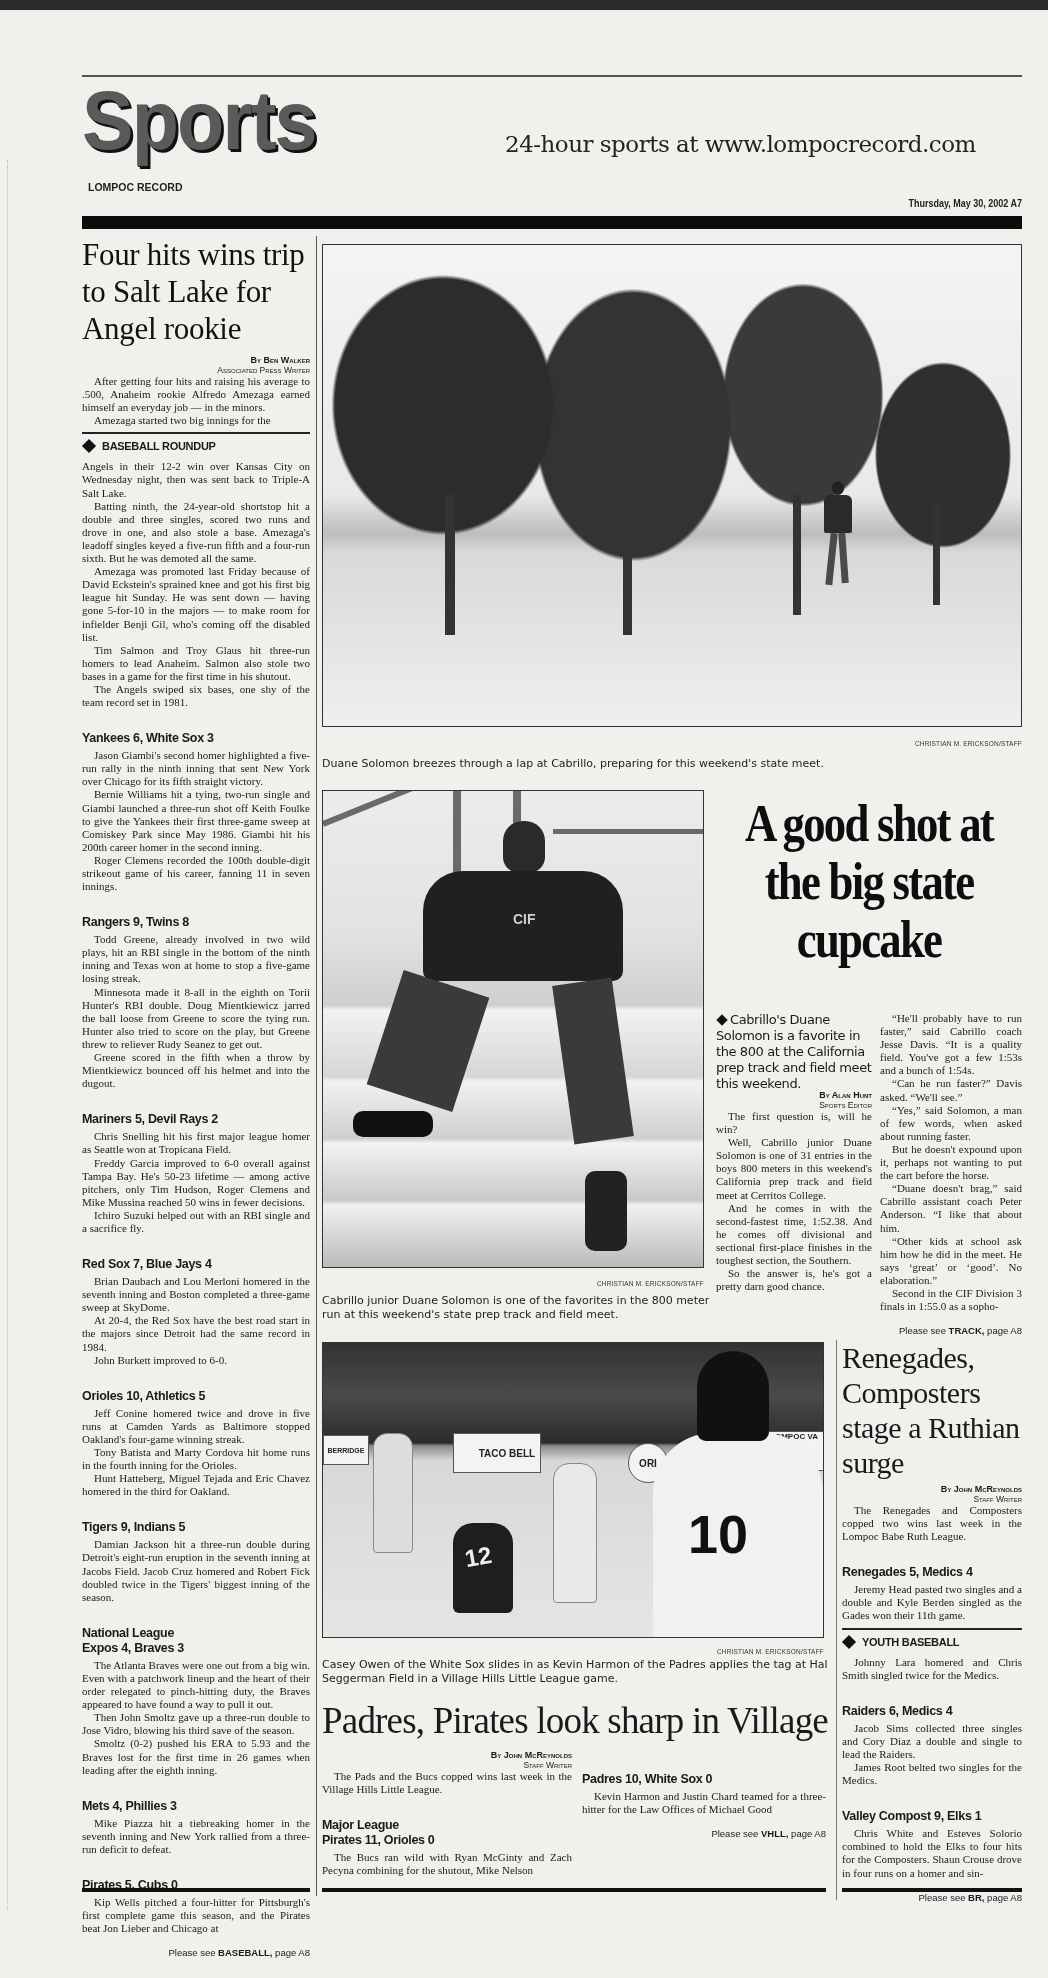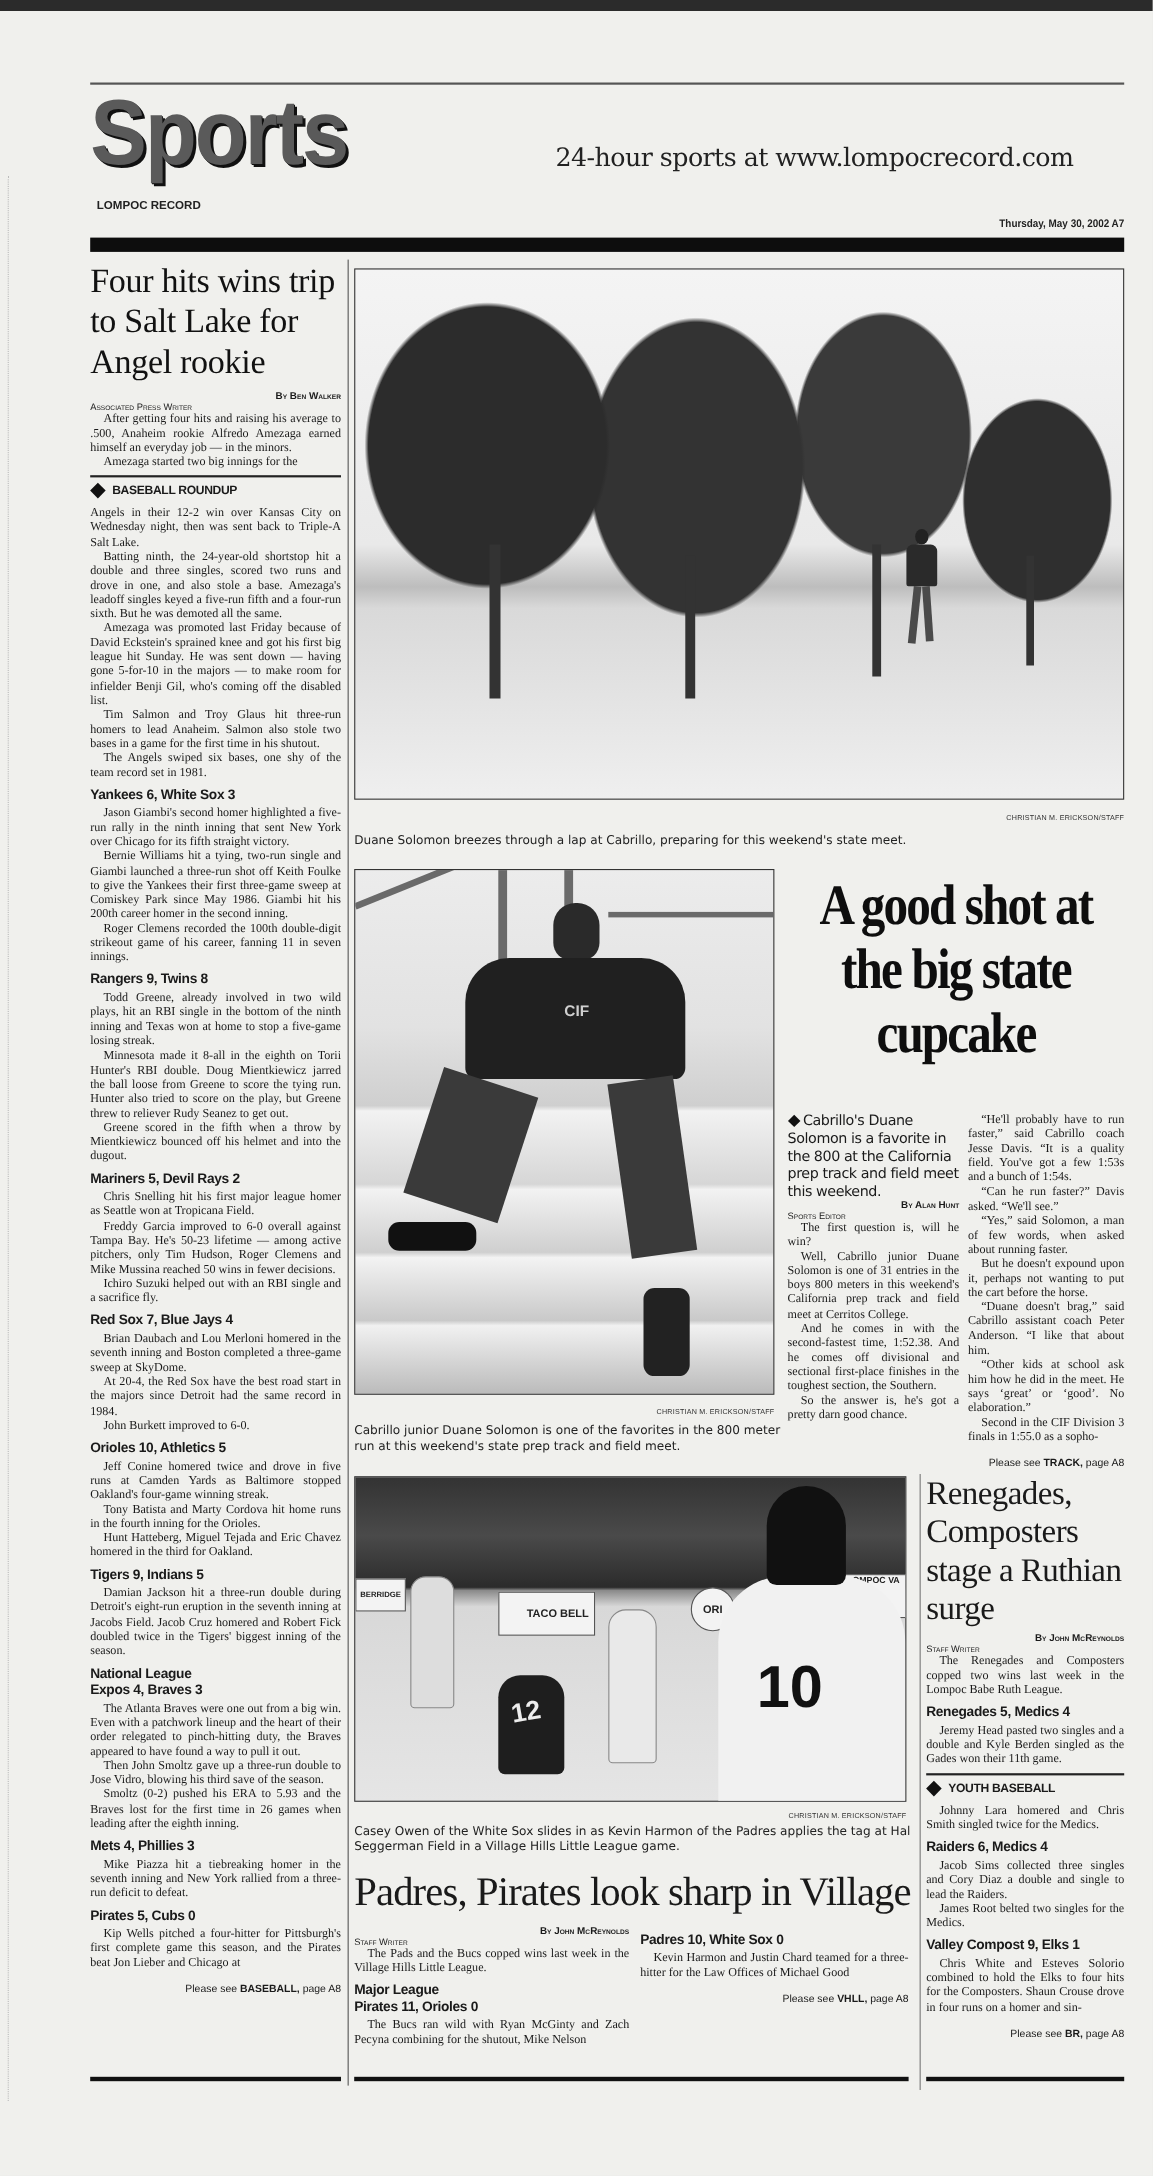--- a/index.html
+++ b/index.html
@@ -29,23 +29,23 @@
   }
   .tagline { left: 505px; top: 131px; font-family: "DejaVu Serif", serif; font-size: 23px; color: #222; letter-spacing: -0.5px; }
   .paper-name { left: 88px; top: 181px; font-family: "Liberation Sans", sans-serif; font-weight: bold; font-size: 10.5px; color: #222; }
   .dateline { left: 880px; top: 198px; width: 142px; text-align: right; font-family: "Liberation Sans", sans-serif; font-weight: bold; font-size: 10px; color: #222; transform: scaleX(0.9); transform-origin: right; }
   .thick-rule { left: 82px; top: 216px; width: 940px; height: 13px; background: #0d0d0d; }
 
   
   .col1 { left: 82px; top: 236px; width: 228px; }
   .hed1 { font-family: "Liberation Serif", serif; font-size: 31px; line-height: 37px; color: #111; letter-spacing: -0.3px; }
   .byline { text-align: right; font-family: "Liberation Sans", sans-serif; font-weight: bold; font-size: 9px; margin-top: 8px; font-variant: small-caps; }
-  .bytitle { font-family: "Liberation Sans", sans-serif; font-size: 8.5px; font-variant: small-caps; }
+  .bytitle { text-align: right; font-family: "Liberation Sans", sans-serif; font-size: 8.5px; font-variant: small-caps; }
   .body p { font-family: "Liberation Serif", serif; font-size: 11px; line-height: 13.1px; text-align: justify; text-indent: 12px; }
-  .sub { font-family: "Liberation Sans", sans-serif; font-weight: bold; font-size: 12.5px; line-height: 15px; margin-top: 6px; margin-bottom: 3px; letter-spacing: -0.3px; }
+  .sub { font-family: "Liberation Sans", sans-serif; font-weight: bold; font-size: 12.5px; line-height: 15px; margin-top: 22px; margin-bottom: 3px; letter-spacing: -0.3px; }
   .rule { height: 2px; background: #222; margin: 5px 0 6px; }
   .kicker { font-family: "Liberation Sans", sans-serif; font-weight: 900; font-size: 11px; letter-spacing: -0.3px; display: flex; align-items: center; gap: 6px; margin-bottom: 8px; }
   .diamond { display: inline-block; width: 10px; height: 10px; background: #111; transform: rotate(45deg); margin: 0 2px; }
   .please { text-align: right; font-family: "Liberation Sans", sans-serif; font-size: 9.5px; margin-top: 12px; }
   .please b { font-weight: bold; }
 
   .vrule { left: 316px; top: 236px; width: 1px; height: 1660px; background: #555; }
 
   
   .photo { border: 1px solid #333; overflow: hidden; }
@@ -246,21 +246,21 @@
     <p>“Duane doesn't brag,” said Cabrillo assistant coach Peter Anderson. “I like that about him.</p>
     <p>“Other kids at school ask him how he did in the meet. He says ‘great’ or ‘good’. No elaboration.”</p>
     <p>Second in the CIF Division 3 finals in 1:55.0 as a sopho-</p>
   </div>
   <div class="please">
     <span>Please see </span><b>TRACK,</b><span> page A8</span>
   </div>
 </div>
 
 <div class="abs photo photo3">
-  <div class="sign" style="left:130px;top:104px;width:88px;height:40px;line-height:40px;padding-left:20px;">TACO BELL</div>
+  <div class="sign" style="left:130px;top:90px;width:88px;height:40px;line-height:40px;padding-left:20px;">TACO BELL</div>
   <div class="sign" style="left:440px;top:88px;width:62px;height:40px;font-size:8px;">LOMPOC VA</div>
   <div class="sign" style="left:305px;top:100px;width:40px;height:40px;line-height:40px;border-radius:50%;">ORI</div>
   <div class="sign" style="left:0;top:92px;width:46px;height:30px;font-size:7px;line-height:30px;">BERRIDGE</div>
   <div class="ump"></div>
   <div class="fielder"></div>
   <div class="slider"></div>
   <div class="slider-num">12</div>
   <div class="jersey"></div>
   <div class="helmet"></div>
   <div class="jersey-num">10</div>

